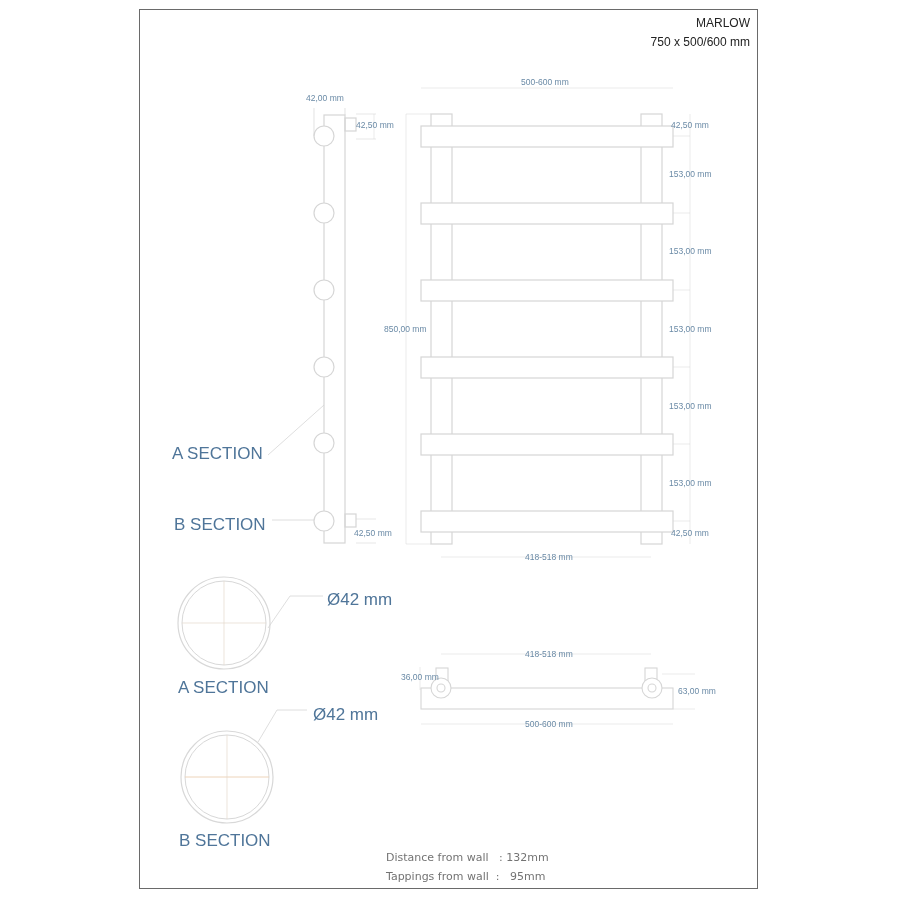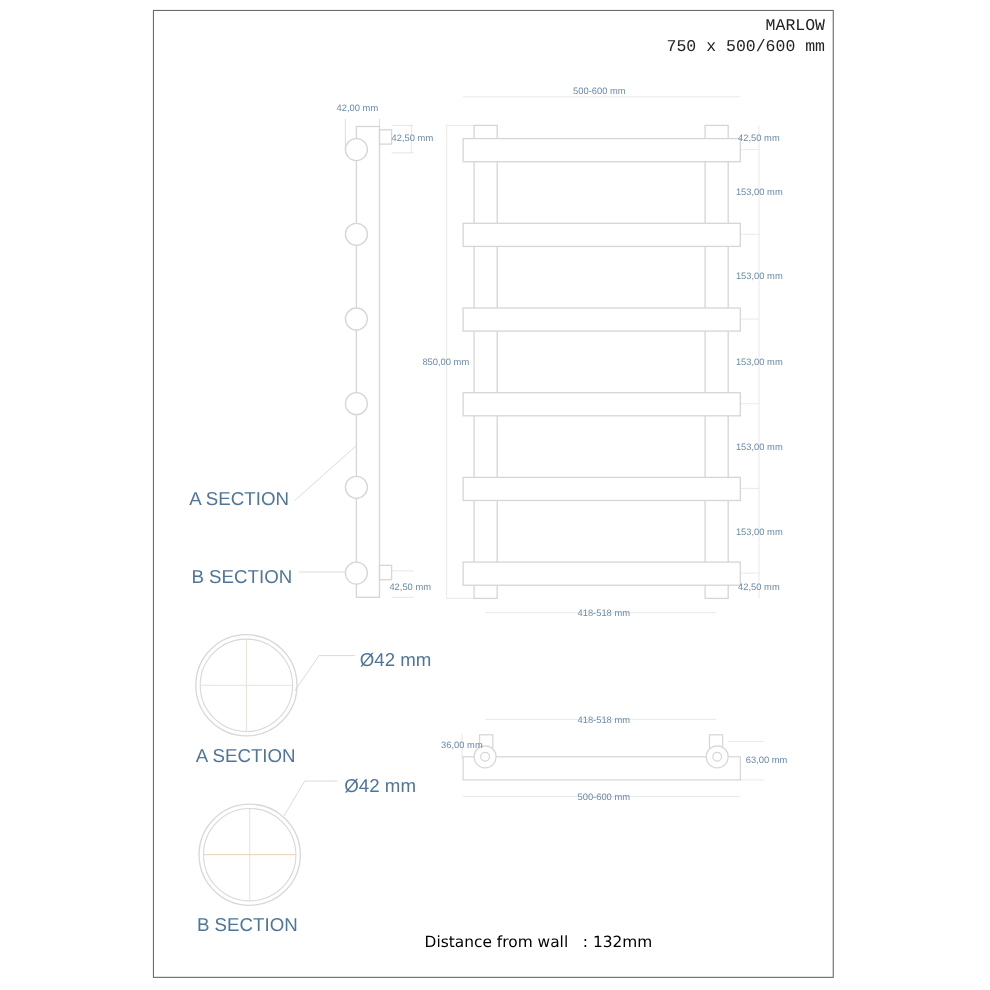--- a/index.html
+++ b/index.html
@@ -1,23 +1,23 @@
 <!DOCTYPE html>
 <html><head>
   <meta charset="utf-8">
   <style>
     html, body { margin: 0; padding: 0; background: #ffffff; }
     body { width: 900px; height: 900px; position: relative; overflow: hidden; font-family: "Liberation Sans", "DejaVu Sans", sans-serif; }
     .frame { position: absolute; left: 139px; top: 9px; width: 619px; height: 880px; border: 1.5px solid #6a6a6a; box-sizing: border-box; }
-    .title { position: absolute; right: 150px; top: 14px; text-align: right; color: #222; font-size: 15px; line-height: 19px; font-family: Liberation Mono, monospace; }
+    .title { position: absolute; right: 150px; top: 14px; text-align: right; color: #222; font-size: 12px; line-height: 19px; font-family: Liberation Sans, sans-serif; }
     .title div { white-space: nowrap; }
     svg.drawing { position: absolute; left: 0; top: 0; }
     .dim { fill: #6a8aa6; font-size: 8.5px; font-family: "Liberation Sans", sans-serif; }
     .label-big { fill: #4f7599; font-size: 17px; font-family: "Liberation Sans", sans-serif; }
-    .footer { position: absolute; left: 386px; top: 848px; font-size: 14px; line-height: 19px; color: #000000; font-family: "DejaVu Sans", sans-serif; }
+    .footer { position: absolute; left: 386px; top: 848px; font-size: 11px; line-height: 19px; color: #737373; font-family: "DejaVu Sans", sans-serif; }
     .footer .row { white-space: pre; }
   </style>
 </head>
 <body>
 
 <div class="frame"></div>
 
 <div class="title">
   <div>MARLOW</div>
   <div>750 x 500/600 mm</div>
@@ -132,13 +132,14 @@
     <line x1="420" y1="667" x2="420" y2="690" stroke-width="0.5"></line>
   </g>
   <text class="dim" x="525" y="657">418-518 mm</text>
   <text class="dim" x="401" y="680">36,00 mm</text>
   <text class="dim" x="678" y="694">63,00 mm</text>
   <text class="dim" x="525" y="727">500-600 mm</text>
 </svg>
 
 <div class="footer">
   <div class="row"><span>Distance from wall</span>   <span>: 132mm</span></div>
+  <div class="row"><span>Tappings from wall</span>  <span>:   95mm</span></div>
 </div>
 
 </body></html>

